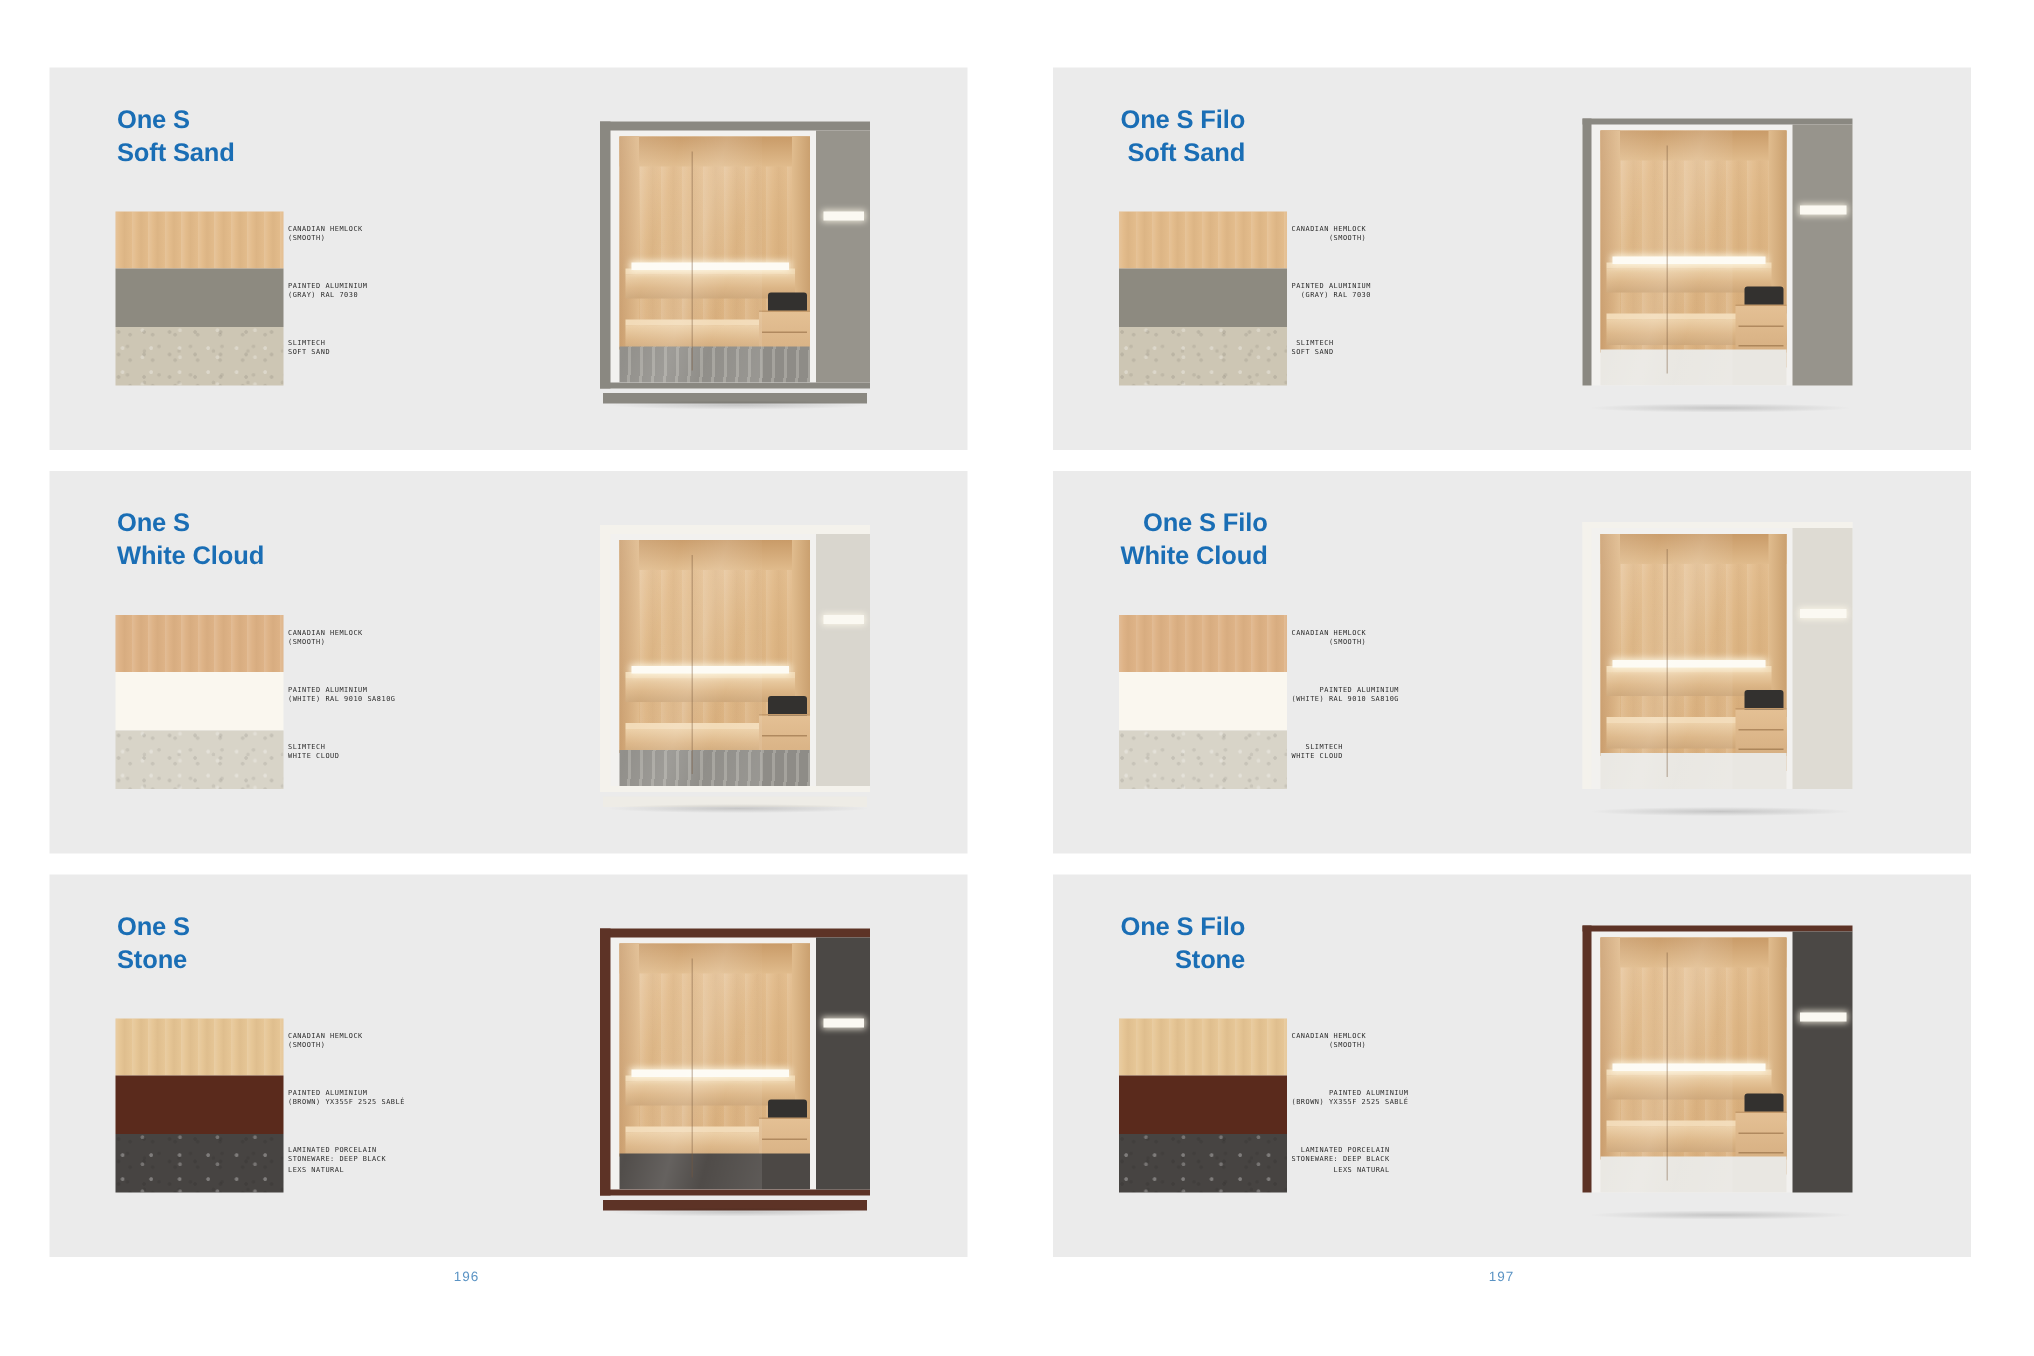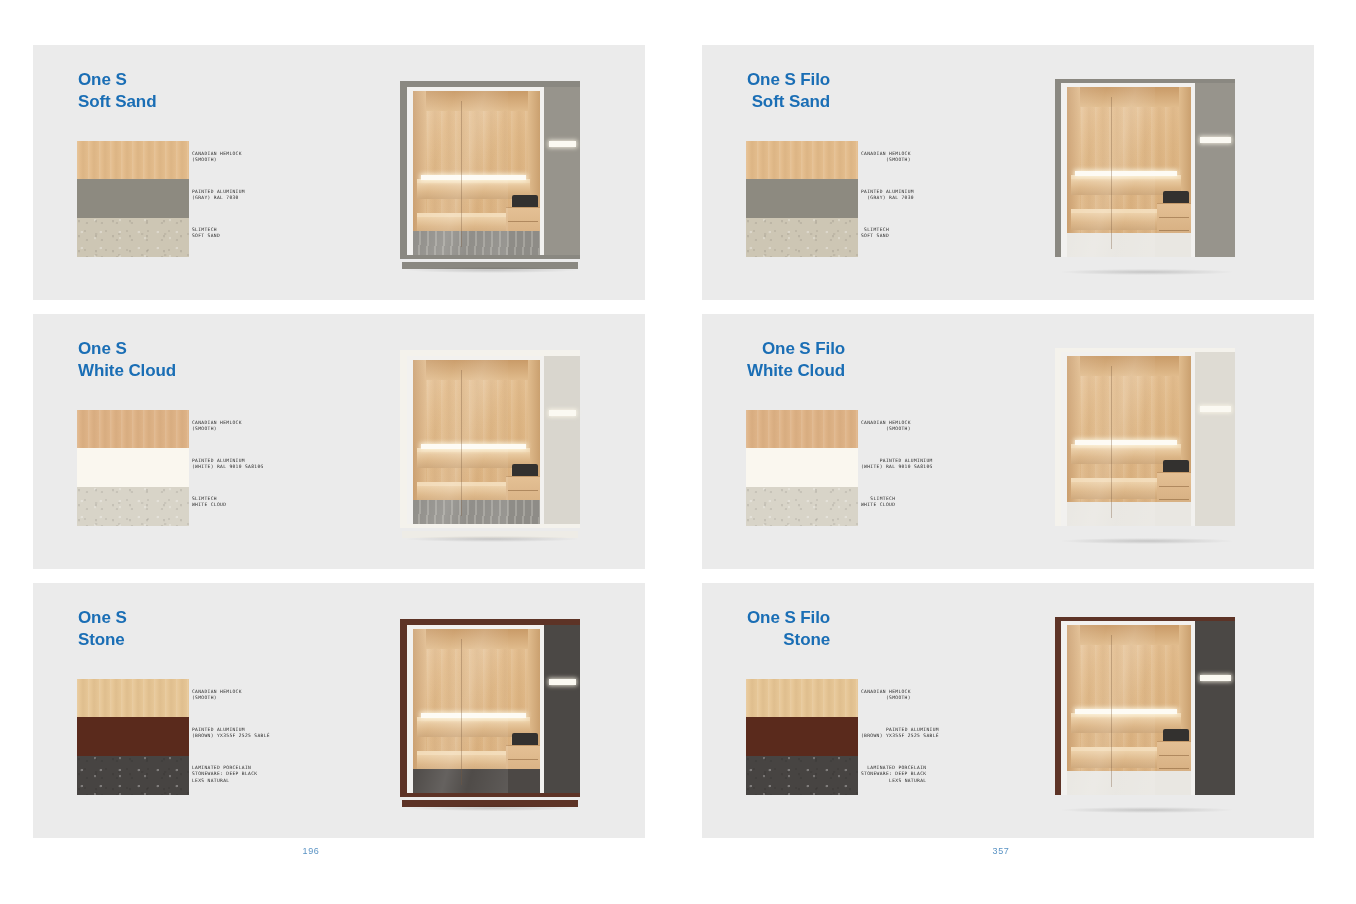--- a/index.html
+++ b/index.html
@@ -626,16 +626,16 @@
                 </div>
                 <div class="side-panel" style="background: rgb(75, 72, 69);">
                   <div class="side-light" style="left: 5px; right: 4px;"></div>
                 </div>
               </div>
               <div class="ground-shadow"></div>
             </div>
           </div>
         </div>
       </div>
-    <div class="page-number">357</div>
+    <div class="page-number">197</div>
   </div>
 
 </div>
 
 </body></html>

